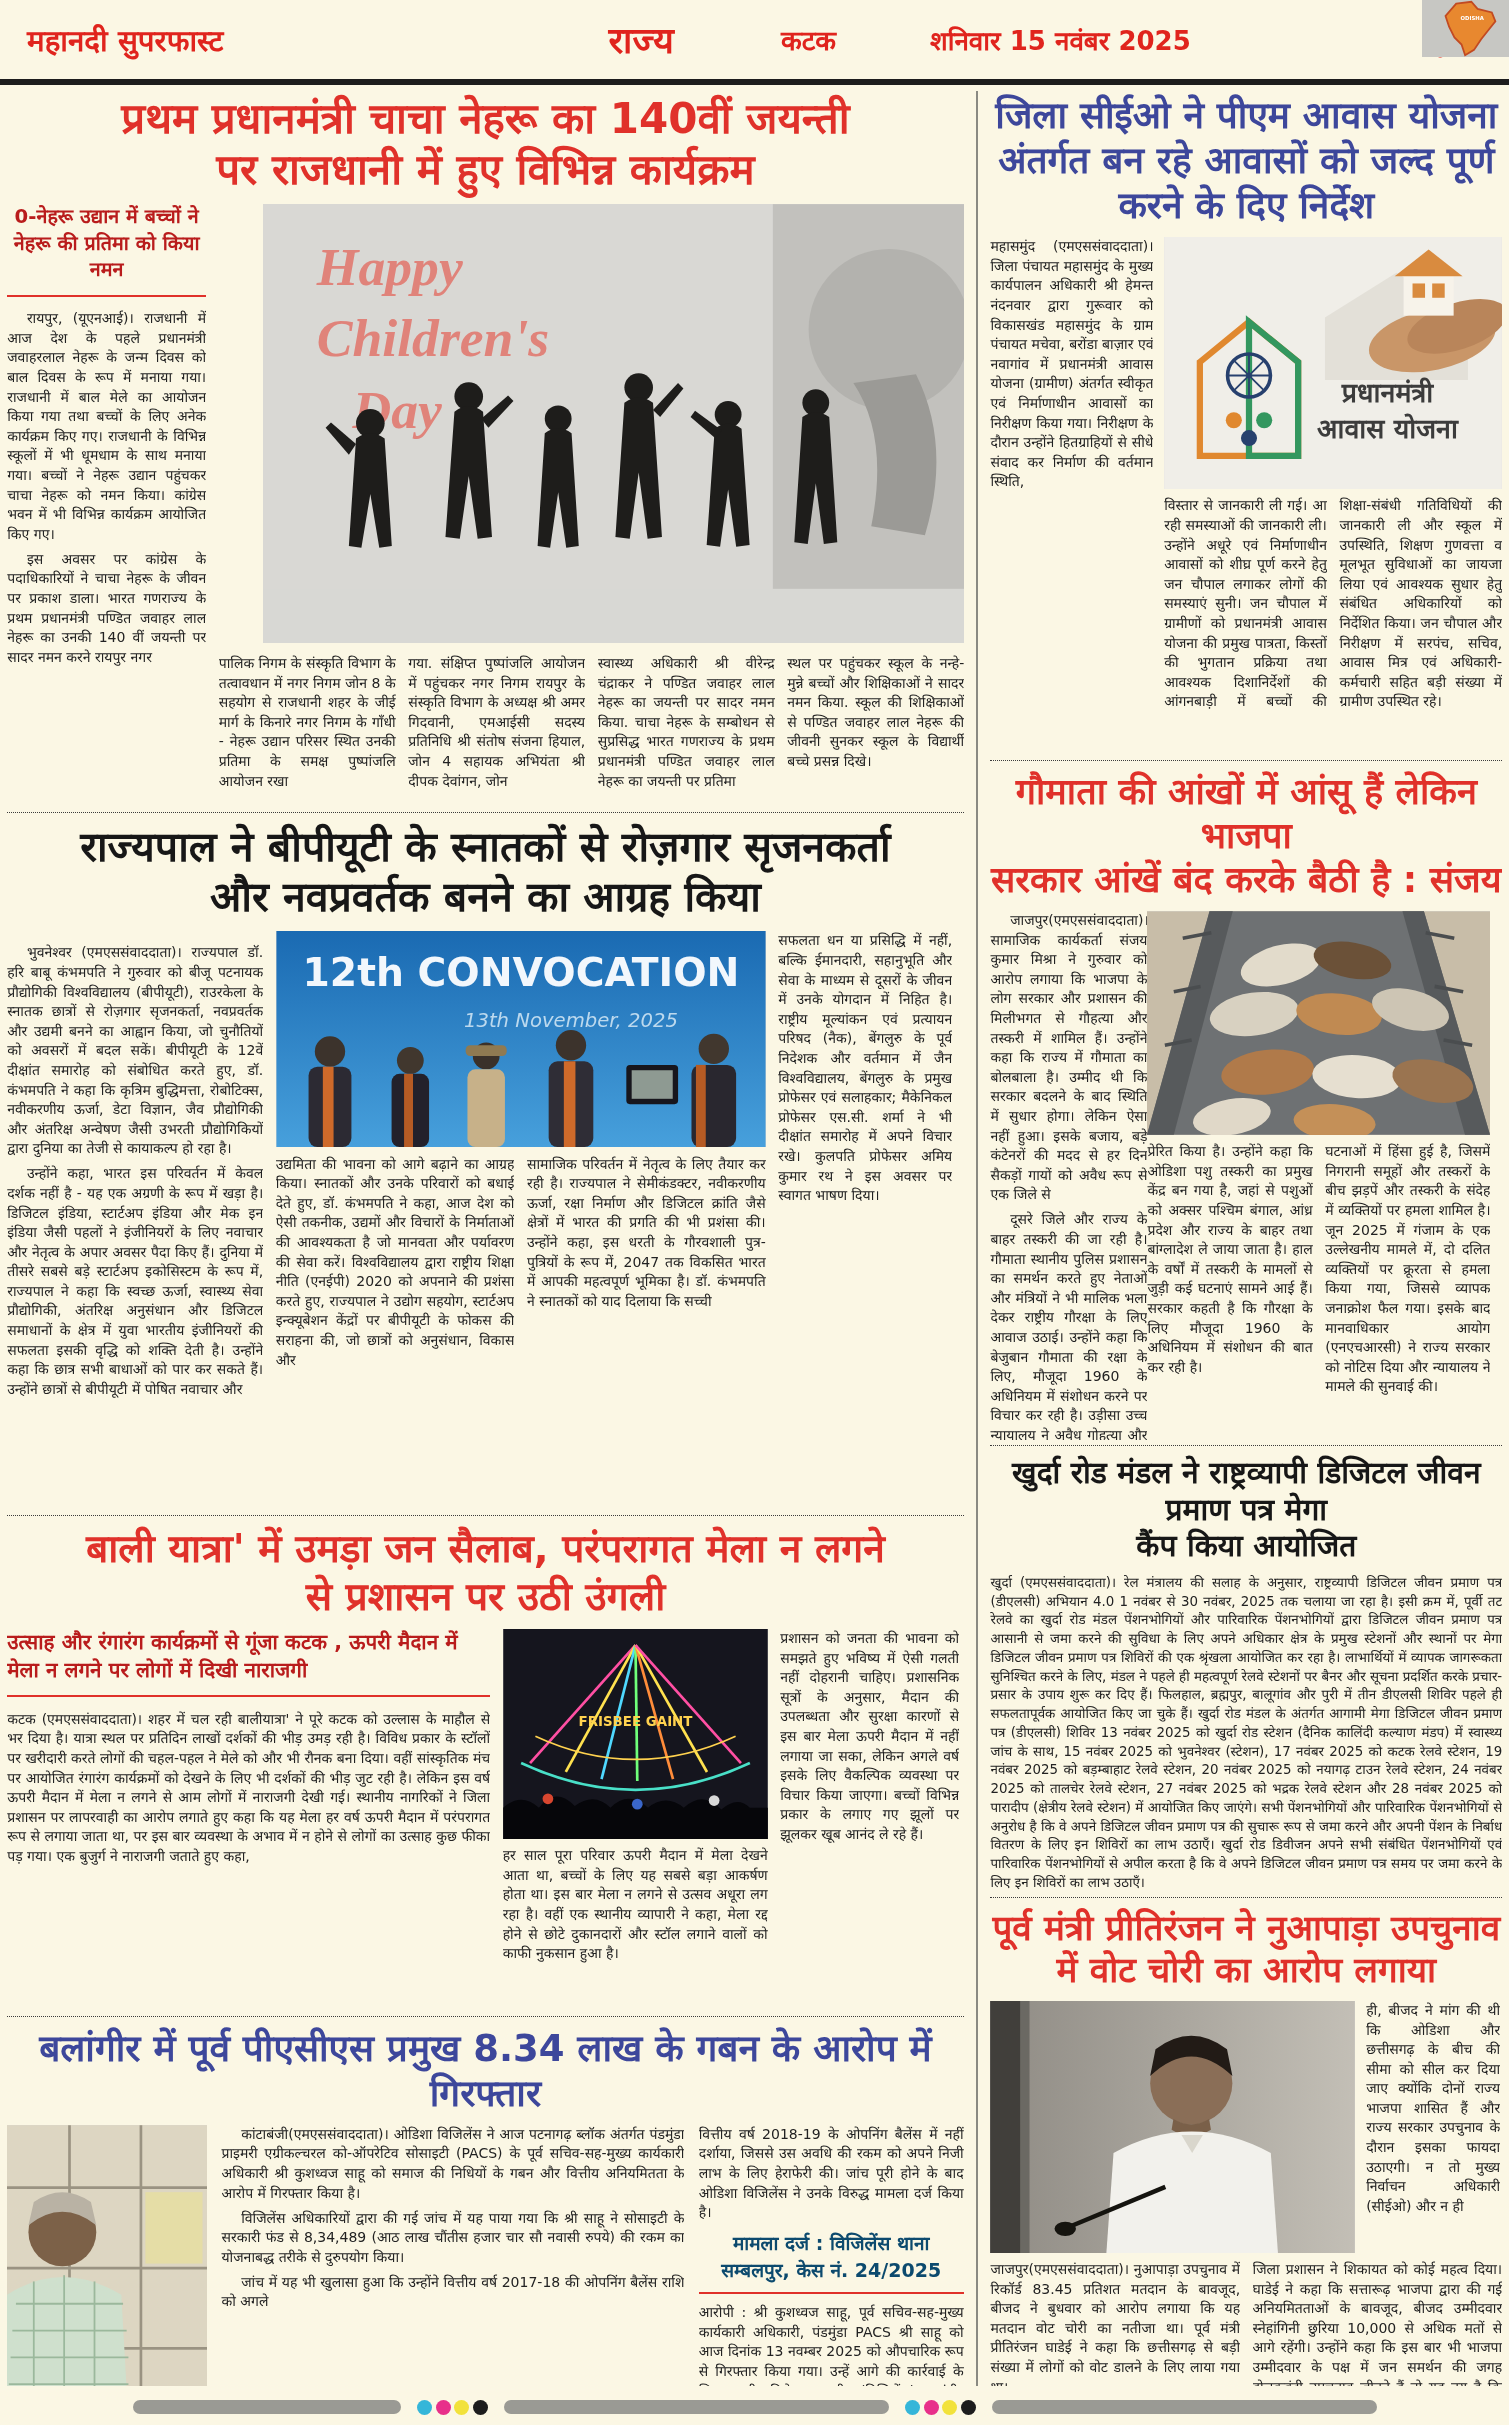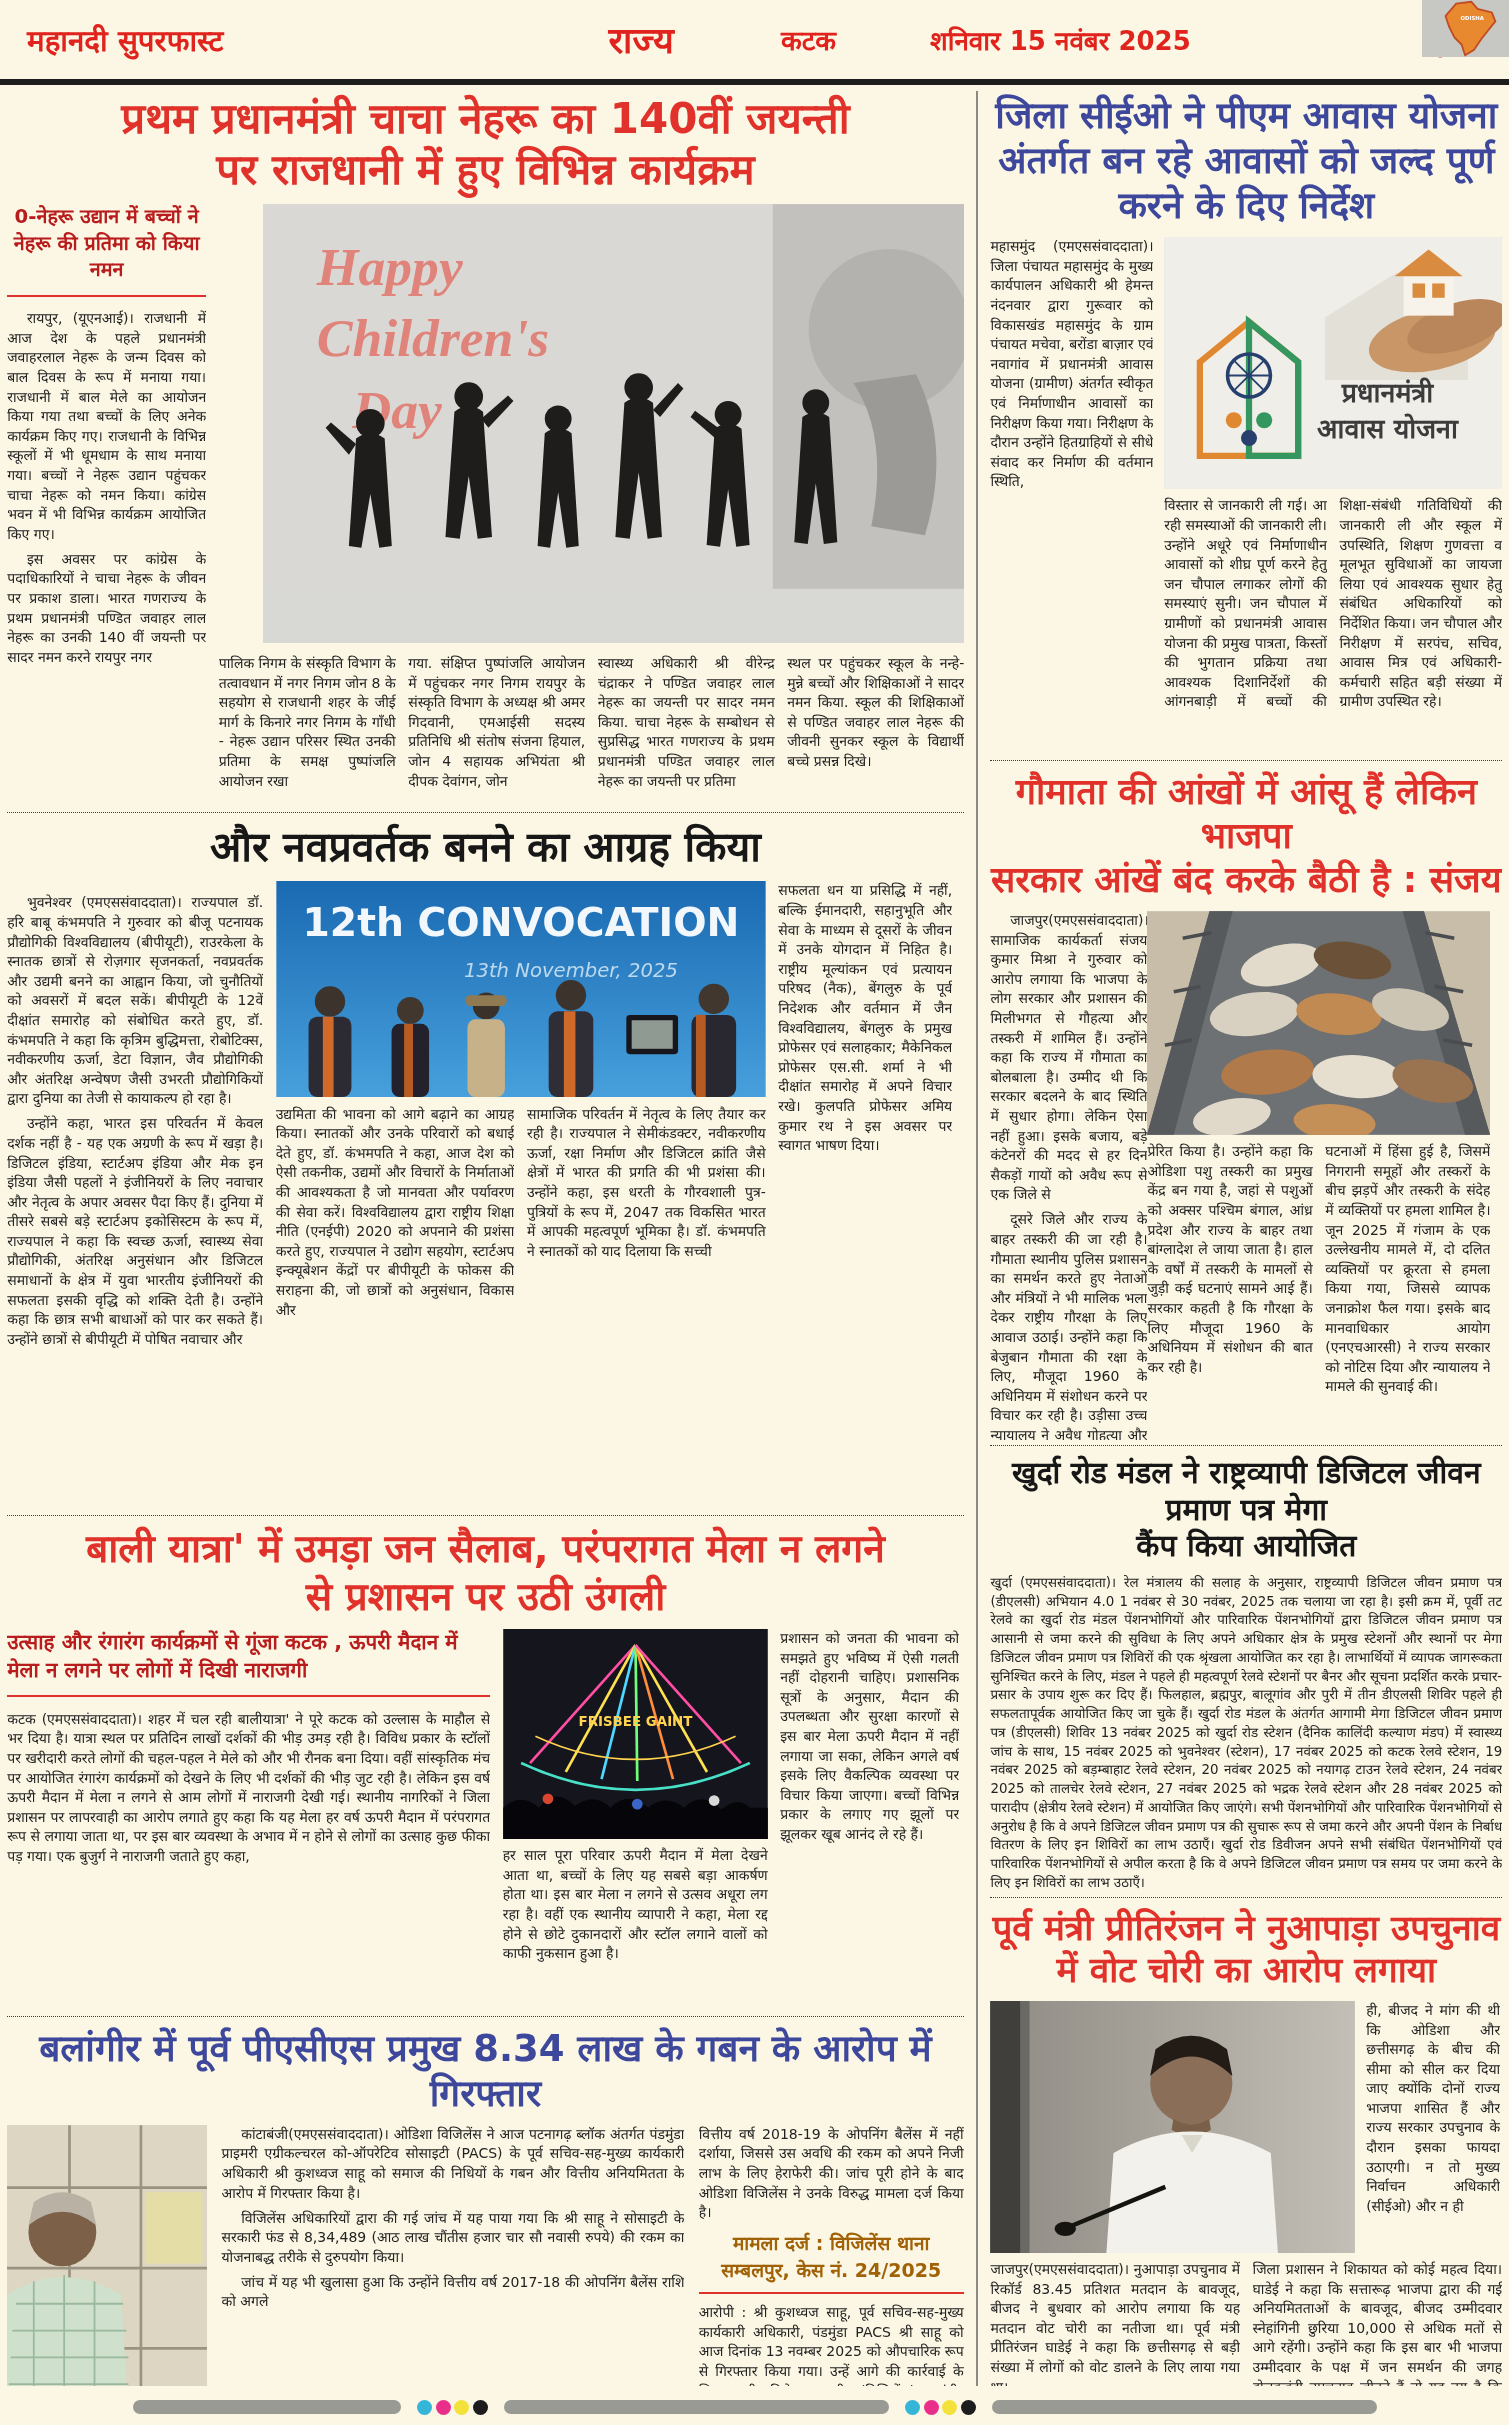--- a/index.html
+++ b/index.html
@@ -34,21 +34,21 @@
   .sub{font-weight:700;color:#b91c1c;font-size:19.7px;line-height:1.35;text-align:center;
        border-bottom:2.7px solid #e0312a;padding-bottom:10.7px;margin-bottom:12.5px;}
   .sub-left{text-align:left;}
   .body-t{font-size:14px;line-height:1.4;text-align:justify;color:#222;}
   .body-t p{margin:0 0 5.4px 0;text-indent:19.7px;}
   .row{display:flex;}
   .ovh{overflow:hidden;}
   .photo{position:relative;background:#d8d8d4;overflow:hidden;flex:none;}
   .cols2{display:flex;gap:12.5px;margin-top:7.2px;}
   .cols2 > div{flex:1;}
-  .boxhead{font-weight:700;font-size:19px;text-align:center;color:#a16207;line-height:1.4;
+  .boxhead{font-weight:700;font-size:19px;text-align:center;color:#0c4a6e;line-height:1.4;
            border-bottom:2.7px solid #e0312a;padding-bottom:9px;margin:7.2px 0 9px 0;}
   
   .regrow{position:absolute;bottom:7.2px;left:0;width:1510px;height:23px;display:flex;align-items:center;justify-content:center;gap:16px;}
   .regbar{height:14.3px;background:#9a9a94;border-radius:7.2px;}
   .dots{display:flex;gap:3.6px;}
   .dot{width:15px;height:15px;border-radius:50%;}
 </style>
 </head>
 <body>
 
@@ -124,20 +124,21 @@
               <div class="body-t ovh" style="width:177px;height:174px;">स्थल पर पहुंचकर स्कूल के नन्हे-मुन्ने बच्चों और शिक्षिकाओं ने सादर नमन किया. स्कूल की शिक्षिकाओं से पण्डित जवाहर लाल नेहरू की जीवनी सुनकर स्कूल के विद्यार्थी बच्चे प्रसन्न दिखे।</div>
             </div>
           </div>
         </div>
       </div>
 
       <div class="sep"></div>
 
       <div style="height:689px;overflow:hidden;">
         <div class="hl hl-black" style="font-size:41px;">
+          <div>राज्यपाल ने बीपीयूटी के स्नातकों से रोज़गार सृजनकर्ता</div>
           <div>और नवप्रवर्तक बनने का आग्रह किया</div>
         </div>
         <div class="row" style="gap:12.5px;">
           <div class="body-t ovh" style="width:256px;height:562px;margin-top:12px;">
             <p>भुवनेश्वर (एमएससंवाददाता)। राज्यपाल डॉ. हरि बाबू कंभमपति ने गुरुवार को बीजू पटनायक प्रौद्योगिकी विश्वविद्यालय (बीपीयूटी), राउरकेला के स्नातक छात्रों से रोज़गार सृजनकर्ता, नवप्रवर्तक और उद्यमी बनने का आह्वान किया, जो चुनौतियों को अवसरों में बदल सकें। बीपीयूटी के 12वें दीक्षांत समारोह को संबोधित करते हुए, डॉ. कंभमपति ने कहा कि कृत्रिम बुद्धिमत्ता, रोबोटिक्स, नवीकरणीय ऊर्जा, डेटा विज्ञान, जैव प्रौद्योगिकी और अंतरिक्ष अन्वेषण जैसी उभरती प्रौद्योगिकियों द्वारा दुनिया का तेजी से कायाकल्प हो रहा है।</p>
             <p>उन्होंने कहा, भारत इस परिवर्तन में केवल दर्शक नहीं है - यह एक अग्रणी के रूप में खड़ा है। डिजिटल इंडिया, स्टार्टअप इंडिया और मेक इन इंडिया जैसी पहलों ने इंजीनियरों के लिए नवाचार और नेतृत्व के अपार अवसर पैदा किए हैं। दुनिया में तीसरे सबसे बड़े स्टार्टअप इकोसिस्टम के रूप में, राज्यपाल ने कहा कि स्वच्छ ऊर्जा, स्वास्थ्य सेवा प्रौद्योगिकी, अंतरिक्ष अनुसंधान और डिजिटल समाधानों के क्षेत्र में युवा भारतीय इंजीनियरों की सफलता इसकी वृद्धि को शक्ति देती है। उन्होंने कहा कि छात्र सभी बाधाओं को पार कर सकते हैं। उन्होंने छात्रों से बीपीयूटी में पोषित नवाचार और</p>
           </div>
           <div style="width:490px;flex:none;">
             <div class="photo" style="width:490px;height:216px;">
               <svg width="490" height="216" viewBox="0 0 548 242">

